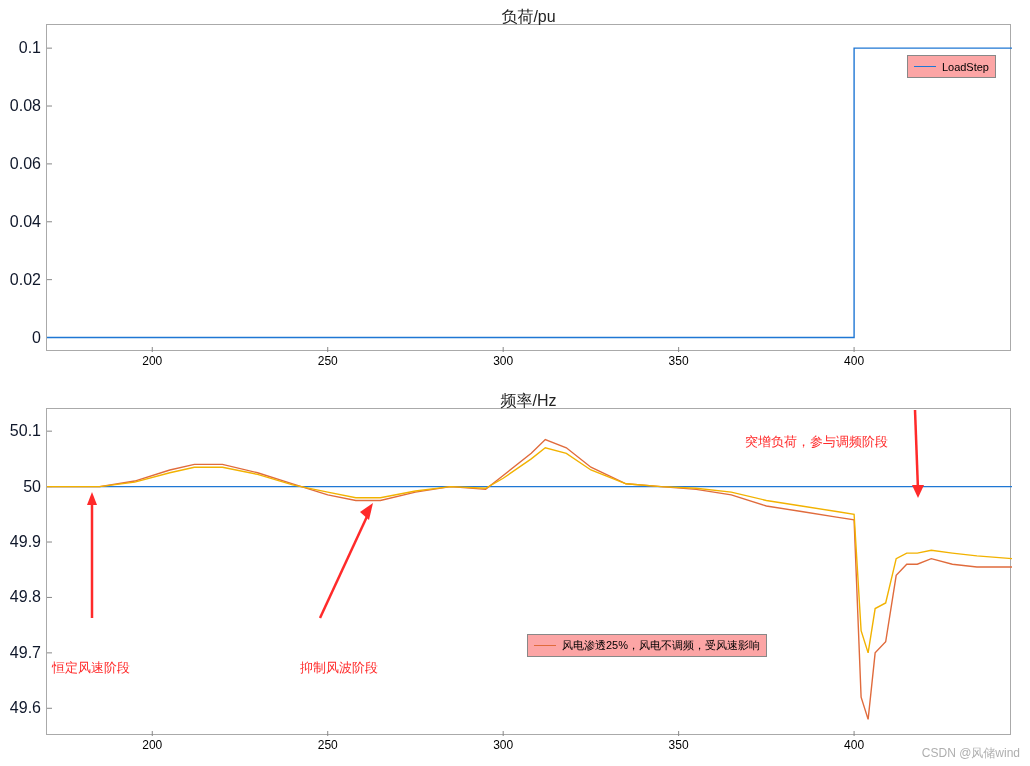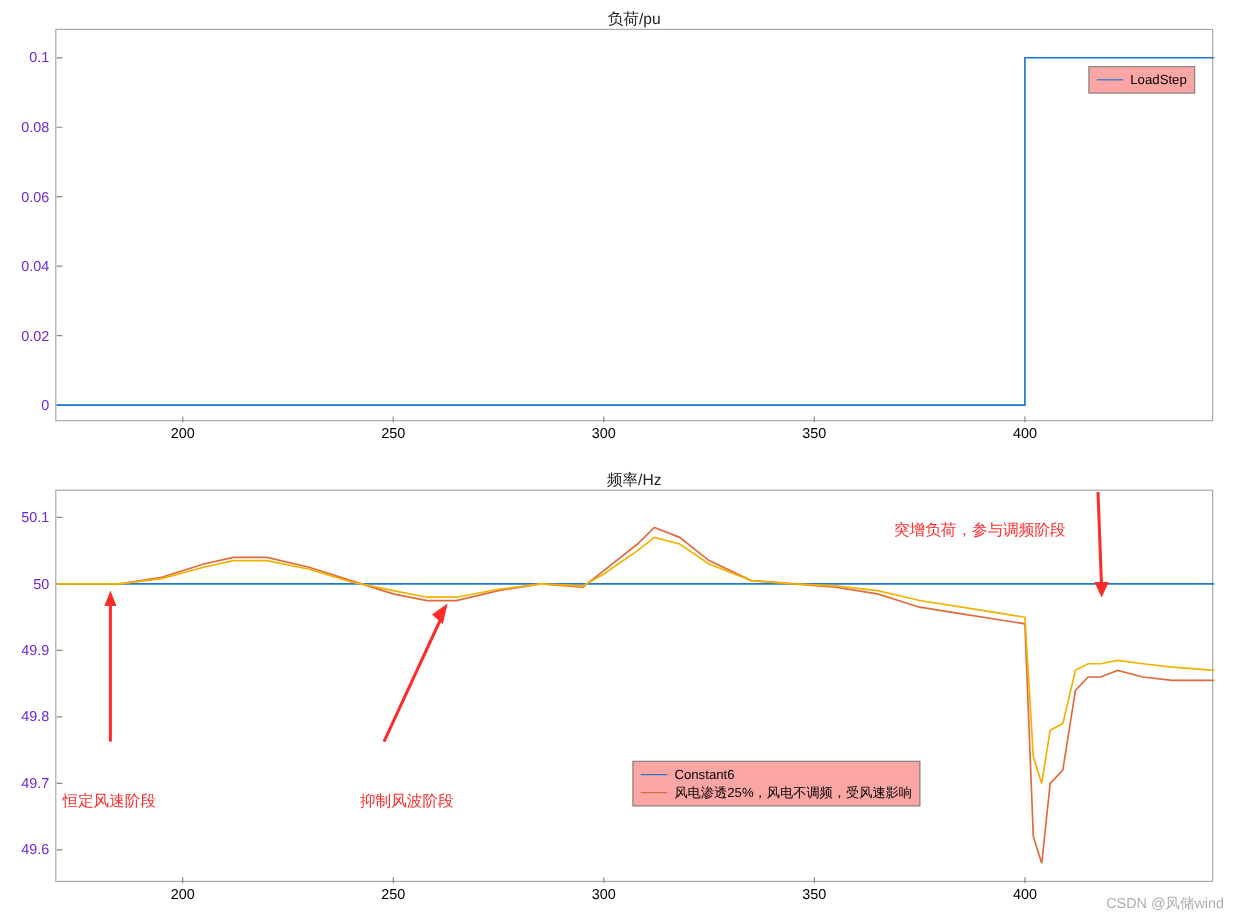--- a/index.html
+++ b/index.html
@@ -16,31 +16,31 @@
   .chart-container {
     position: absolute;
     border: 1px solid #aaa;
     background: #fff;
   }
   .chart-title {
     position: absolute;
     left: 50%;
     transform: translateX(-50%);
     top: -18px;
-    font-size: 13px;
+    font-size: 16px;
     color: #222;
   }
   .axis-line { stroke: #888; stroke-width: 1; }
   .tick-label-y {
     position: absolute;
     right: 100%;
     padding-right: 6px;
     transform: translateY(-50%);
-    font-size: 12px;
-    color: #6d28d9;
+    font-size: 16px;
+    color: #0f172a;
     white-space: nowrap;
     text-align: right;
   }
   .tick-label-x {
     position: absolute;
     top: 100%;
     padding-top: 4px;
     transform: translateX(-50%);
     font-size: 12px;
     color: #000000;
@@ -133,24 +133,20 @@
       <line y1="327" y2="322" x1="280.7272727272727" x2="280.7272727272727" class="axis-line"></line>
       <line y1="327" y2="322" x1="456.1818181818182" x2="456.1818181818182" class="axis-line"></line>
       <line y1="327" y2="322" x1="631.6363636363636" x2="631.6363636363636" class="axis-line"></line>
       <line y1="327" y2="322" x1="807.090909090909" x2="807.090909090909" class="axis-line"></line>
       <path d="M0 77.59322033898292 L965 77.59322033898292 " class="data-line" stroke="#1f77d4"></path>
       <path d="M0 77.59322033898292 L52.63636363636363 77.59322033898292 L87.72727272727273 72.05084745762812 L122.8181818181818 60.966101694914585 L147.3818181818182 55.42372881355982 L175.45454545454547 55.42372881355982 L210.54545454545453 63.737288135593985 L245.6363636363636 74.82203389830354 L280.7272727272727 85.90677966101708 L308.8 91.44915254237188 L333.3636363636364 91.44915254237188 L368.4545454545455 83.13559322033771 L403.5454545454545 77.59322033898292 L438.6363636363636 80.36440677966229 L456.1818181818182 66.50847457626935 L484.25454545454545 44.33898305084625 L498.2909090909091 30.483050847457264 L519.3454545454546 38.79661016949143 L543.9090909090909 58.19491525423916 L579 74.82203389830354 L614.0909090909091 77.59322033898292 L649.1818181818181 80.36440677966229 L684.2727272727273 85.90677966101708 L719.3636363636364 96.99152542372667 L754.4545454545455 102.53389830508542 L789.5454545454546 108.07627118644021 L807.090909090909 110.84745762711958 L814.1090909090909 288.2033898305085 L821.1272727272727 310.37288135593167 L828.1454545454545 243.86440677965834 L838.6727272727273 232.77966101694875 L849.2 166.27118644067542 L859.7272727272727 155.18644067796583 L870.2545454545455 155.18644067796583 L884.290909090909 149.64406779661104 L905.3454545454546 155.18644067796583 L929.9090909090909 157.9576271186452 L965 157.9576271186452 " class="data-line" stroke="#e06b3c"></path>
       <path d="M0 77.59322033898292 L52.63636363636363 77.59322033898292 L87.72727272727273 73.15932203389673 L122.8181818181818 63.737288135593985 L147.3818181818182 58.19491525423916 L175.45454545454547 58.19491525423916 L210.54545454545453 65.40000000000077 L245.6363636363636 75.9305084745761 L280.7272727272727 83.13559322033771 L308.8 88.67796610169646 L333.3636363636364 88.67796610169646 L368.4545454545455 82.0271186440691 L403.5454545454545 77.59322033898292 L438.6363636363636 79.25593220338973 L456.1818181818182 69.27966101694875 L484.25454545454545 49.881355932205 L498.2909090909091 38.79661016949143 L519.3454545454546 44.33898305084625 L543.9090909090909 60.966101694914585 L579 74.82203389830354 L614.0909090909091 77.59322033898292 L649.1818181818181 79.25593220338973 L684.2727272727273 83.13559322033771 L719.3636363636364 91.44915254237188 L754.4545454545455 96.99152542372667 L789.5454545454546 102.53389830508542 L807.090909090909 105.30508474576084 L814.1090909090909 221.69491525423524 L821.1272727272727 243.86440677965834 L828.1454545454545 199.5254237288121 L838.6727272727273 193.9830508474573 L849.2 149.64406779661104 L859.7272727272727 144.1016949152523 L870.2545454545455 144.1016949152523 L884.290909090909 141.33050847457687 L905.3454545454546 144.1016949152523 L929.9090909090909 146.87288135593167 L965 149.64406779661104 " class="data-line" stroke="#f2b200"></path>
     </svg>
   <div class="legend-box" style="left:480px; top:225px;">
     <div class="legend-row">
-      <div class="legend-swatch" style="border-color:#1f77d4;"></div>
-      <span>Constant6</span>
-    </div>
-    <div class="legend-row">
       <div class="legend-swatch" style="border-color:#e06b3c;"></div>
       <span>风电渗透25%，风电不调频，受风速影响</span>
     </div>
   </div>
 <div class="tick-label-y" style="top: 299.288px;">49.6</div>
     <div class="tick-label-y" style="top: 243.864px;">49.7</div>
     <div class="tick-label-y" style="top: 188.441px;">49.8</div>
     <div class="tick-label-y" style="top: 133.017px;">49.9</div>
     <div class="tick-label-y" style="top: 77.5932px; margin-left: 38px;">50</div>
     <div class="tick-label-y" style="top: 22.1695px;">50.1</div>

